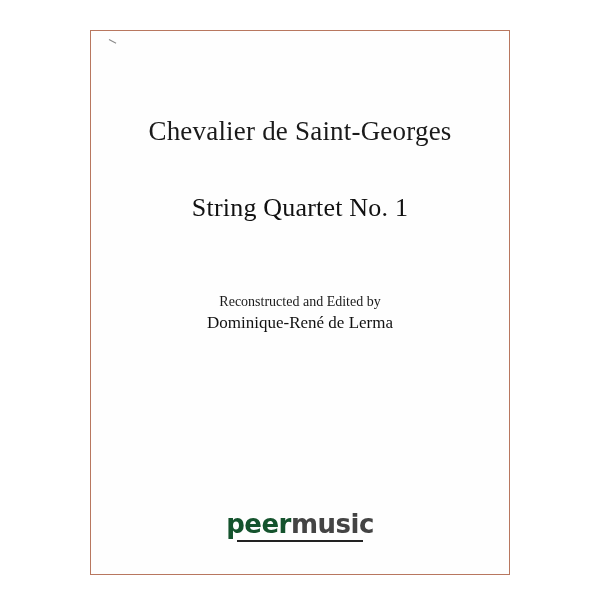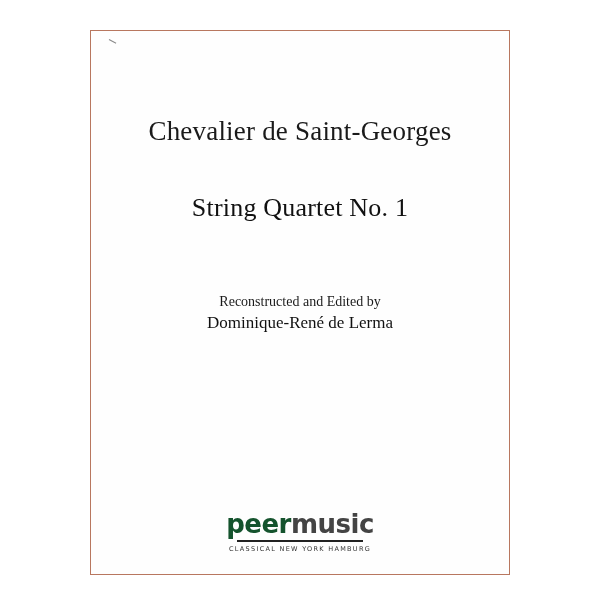--- a/index.html
+++ b/index.html
@@ -135,17 +135,16 @@
 
     <div class="text-block credit-line2">Dominique-René de Lerma</div>
 
     <div class="text-block credit-line1">Reconstructed and Edited by</div>
 
     <div class="publisher">
       <div class="publisher-name">
         <span class="peer">peer</span><span class="music">music</span>
       </div>
       <div class="publisher-rule"></div>
-      <div class="publisher-sub">CLASSICAL   NEW YORK   HAMBURG</div>
     </div>
 
   </div>
 </div>
 
 </body></html>

